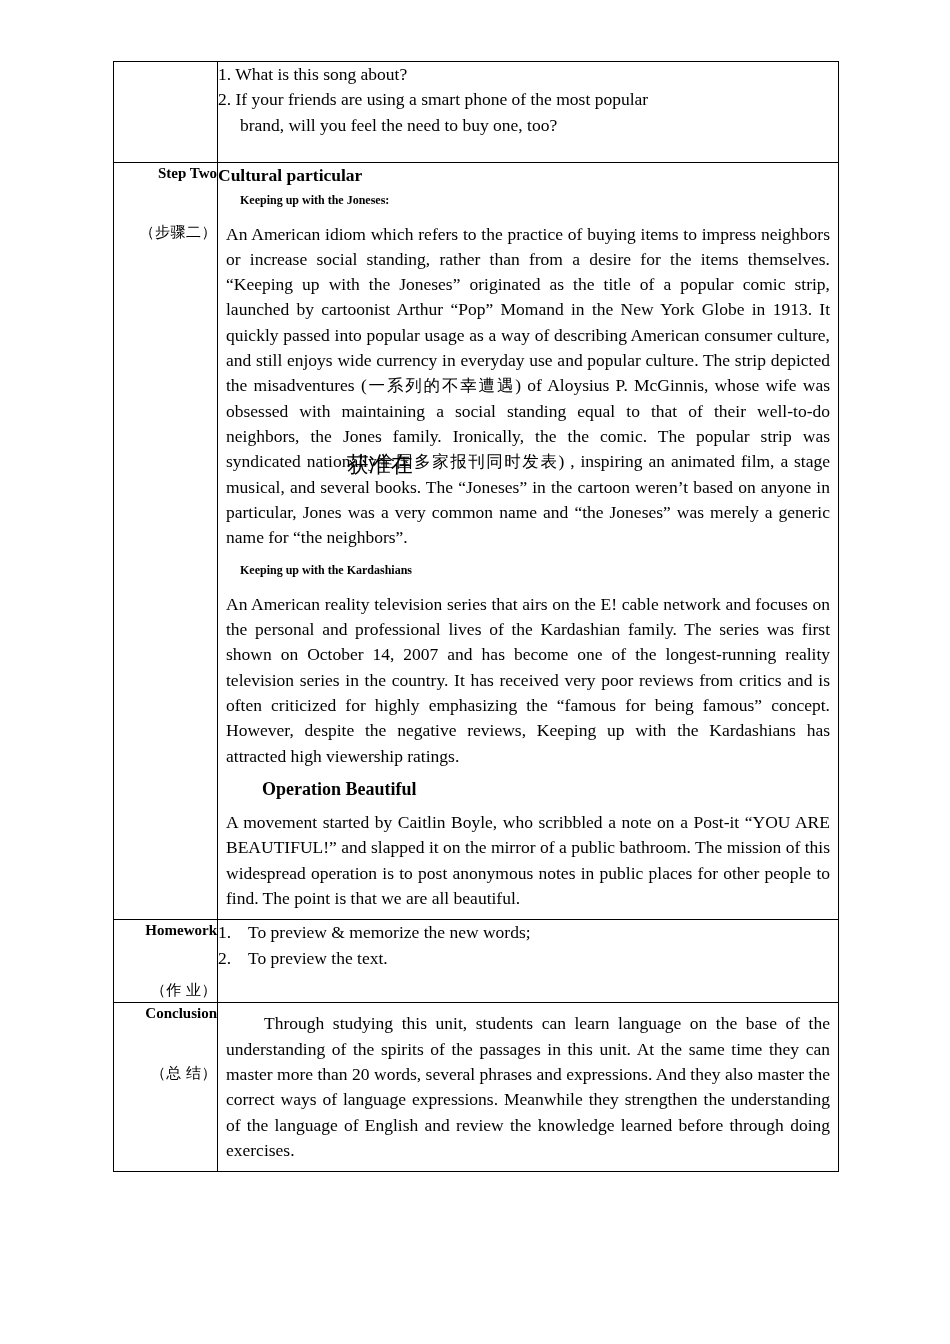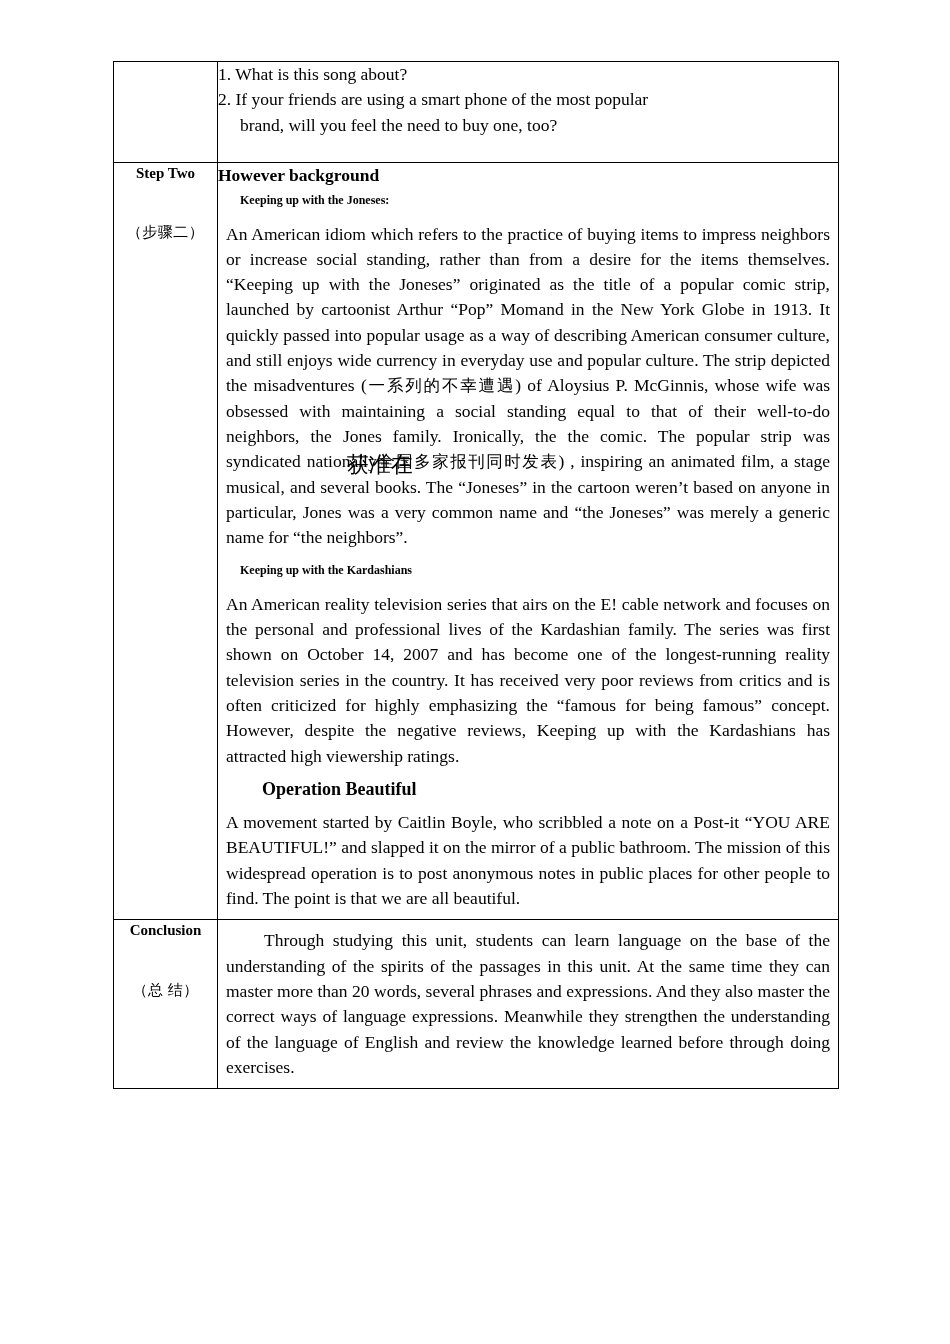--- a/index.html
+++ b/index.html
@@ -38,21 +38,21 @@
     border: 1px solid #000000;
     vertical-align: top;
     padding: 0;
   }
 
   col.label-col { width: 104px; }
   col.body-col  { width: 621px; }
 
   
   .label-cell {
-    text-align: center;
+    text-align: right;
     vertical-align: middle;
     padding: 4px 2px;
   }
   .label-en {
     font-weight: bold;
     font-size: 15px;
     line-height: 1.35;
     display: block;
   }
   .label-cn {
@@ -160,36 +160,54 @@
         </td>
       </tr>
 
       <tr>
         <td class="label-cell">
           <span class="label-en">Step Two</span>
           <span class="label-cn">（步骤二）</span>
         </td>
         <td class="body-cell">
 
-          <div class="heading-1">However background</div>
+          <div class="heading-1">Cultural particular</div>
 
           <div class="heading-2">Keeping up with the Joneses:</div>
 
           <p class="para"><span>An American idiom which refers to the practice of buying items to impress neighbors or increase social standing, rather than from a desire for the items themselves. “Keeping up with the Joneses” originated as the title of a popular comic strip, launched by cartoonist Arthur “Pop” Momand in the New York Globe in 1913. It quickly passed into popular usage as a way of describing American consumer culture, and still enjoys wide currency in everyday use and popular culture. The strip depicted the misadventures (</span><span class="cn">一系列的不幸遭遇</span><span>) of Aloysius P. McGinnis,  whose wife was obsessed with maintaining a social standing equal to that of their well-to-do neighbors, the Jones family. Ironically, the the comic. The popular strip was syndicated nationally</span><span class="overlap-wrap"><span class="overlap-cn">获准在</span></span><span class="cn">全国多家报刊同时发表</span><span>) , inspiring an animated film, a stage musical, and several books. The “Joneses” in the cartoon weren’t based on anyone in particular, Jones was a very common name and “the Joneses” was merely a generic name for “the neighbors”.</span></p>
 
           <div class="heading-2">Keeping up with the Kardashians</div>
 
           <p class="para">An American reality television series that airs on the E! cable network and focuses on the personal and professional lives of the Kardashian family. The series was first shown on October 14, 2007 and has become one of the longest-running reality television series in the country. It has received very poor reviews from critics and is often criticized for highly emphasizing the “famous for being famous” concept. However, despite the negative reviews, Keeping up with the Kardashians has attracted high viewership ratings.</p>
 
           <div class="heading-3">Operation Beautiful</div>
 
           <p class="para">A movement  started by Caitlin Boyle, who scribbled a note on a Post-it “YOU ARE BEAUTIFUL!” and slapped it on the mirror of a public bathroom. The mission of this widespread operation is to post anonymous notes in public places for other people to find. The point is that we are all beautiful.</p>
         </td>
       </tr>
 
+      <tr>
+        <td class="label-cell" style="height:82px;">
+          <span class="label-en">Homework</span>
+          <span class="label-cn">（作 业）</span>
+        </td>
+        <td class="body-cell" style="height:82px;">
+          <div class="hw-list">
+            <div class="hw-item">
+              <span class="hw-num">1.</span>
+              <span class="hw-text">To preview &amp; memorize the new words;</span>
+            </div>
+            <div class="hw-item">
+              <span class="hw-num">2.</span>
+              <span class="hw-text">To preview the text.</span>
+            </div>
+          </div>
+        </td>
+      </tr>
 
       <tr>
         <td class="label-cell">
           <span class="label-en">Conclusion</span>
           <span class="label-cn">（总 结）</span>
         </td>
         <td class="body-cell">
           <p class="para indent-first">Through studying this unit, students can learn language on the base of the understanding of the spirits of the passages in this unit. At the same time they can master more than 20 words, several phrases and expressions. And they also master the correct ways of language expressions. Meanwhile they strengthen the understanding of the language of English and review the knowledge learned before through doing exercises.</p>
         </td>
       </tr>

